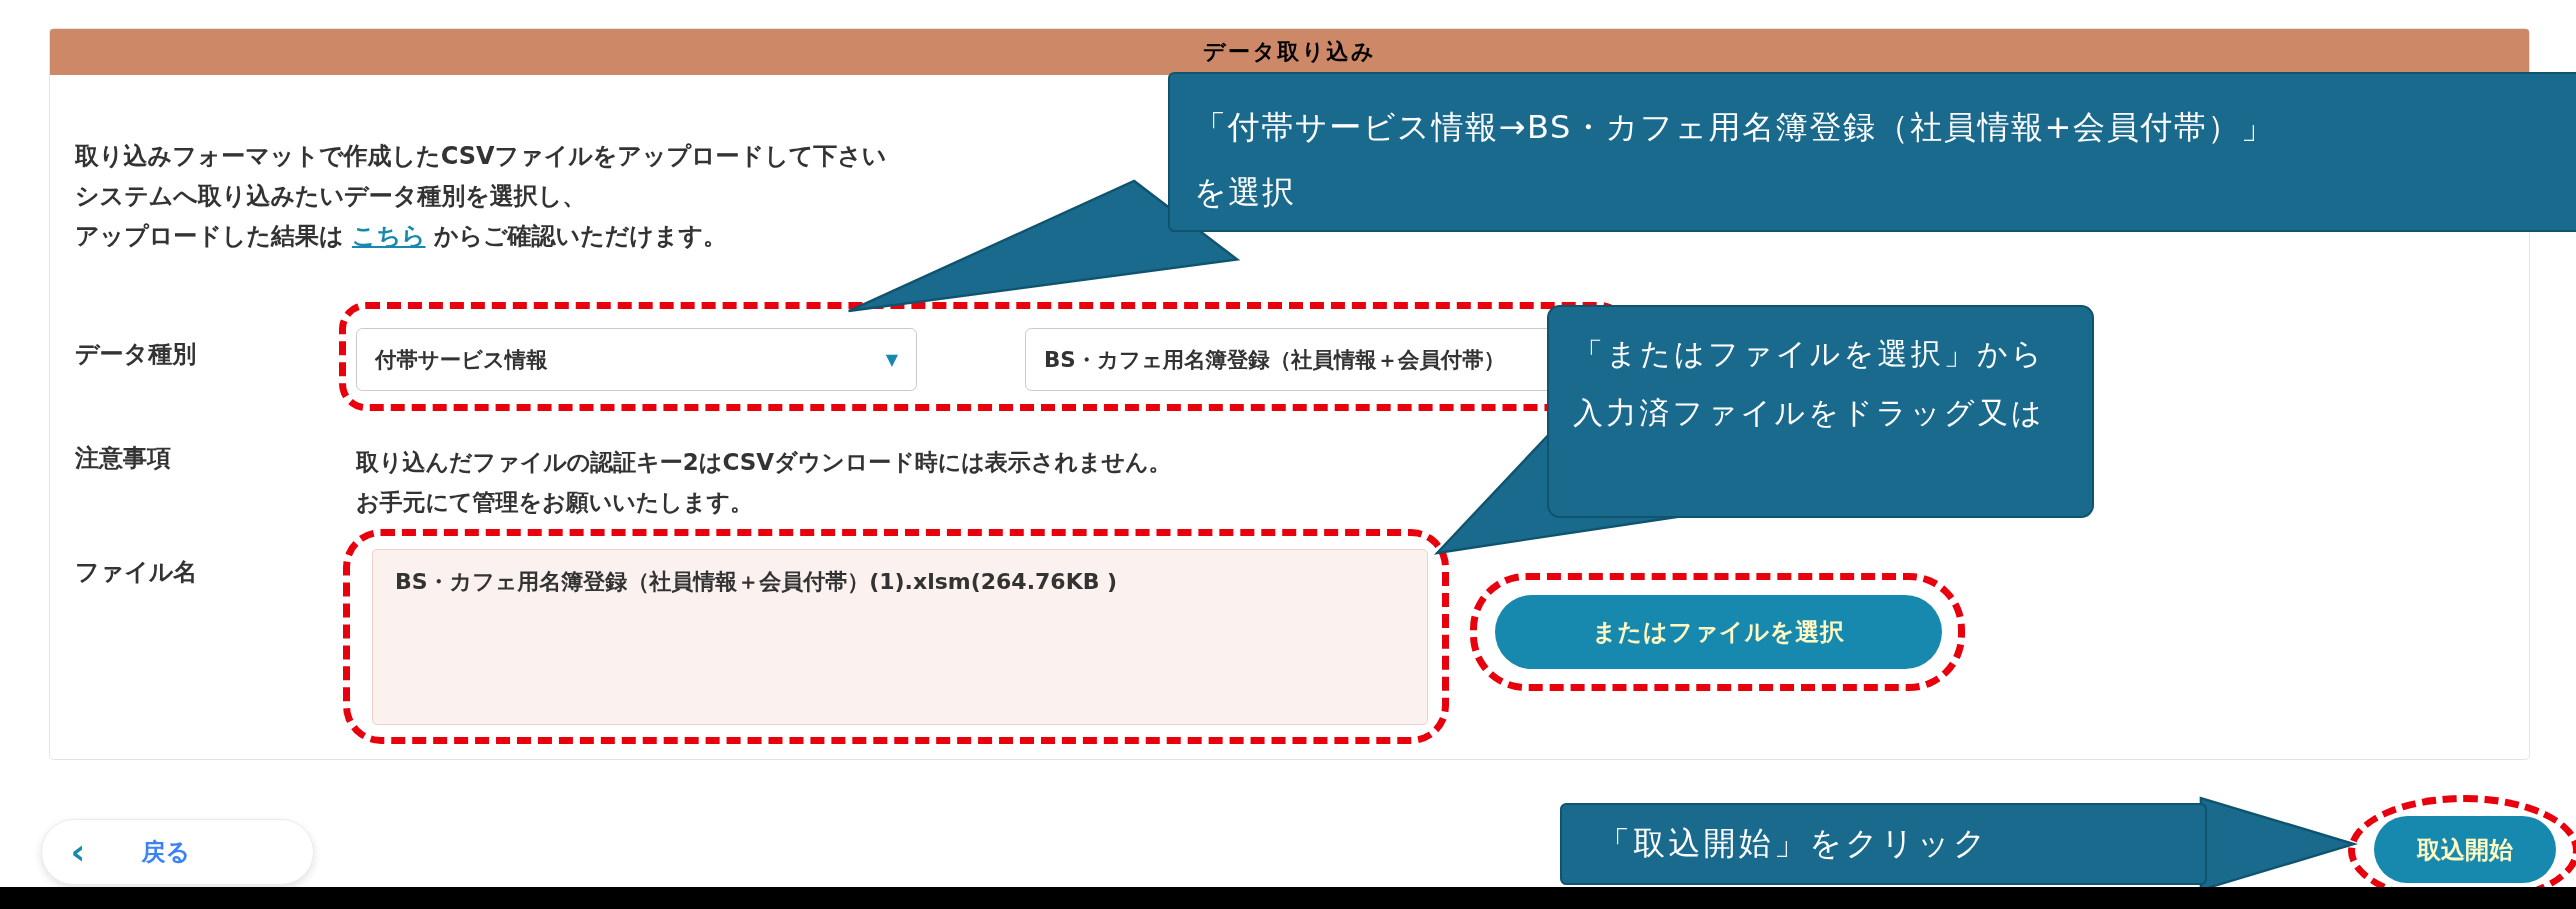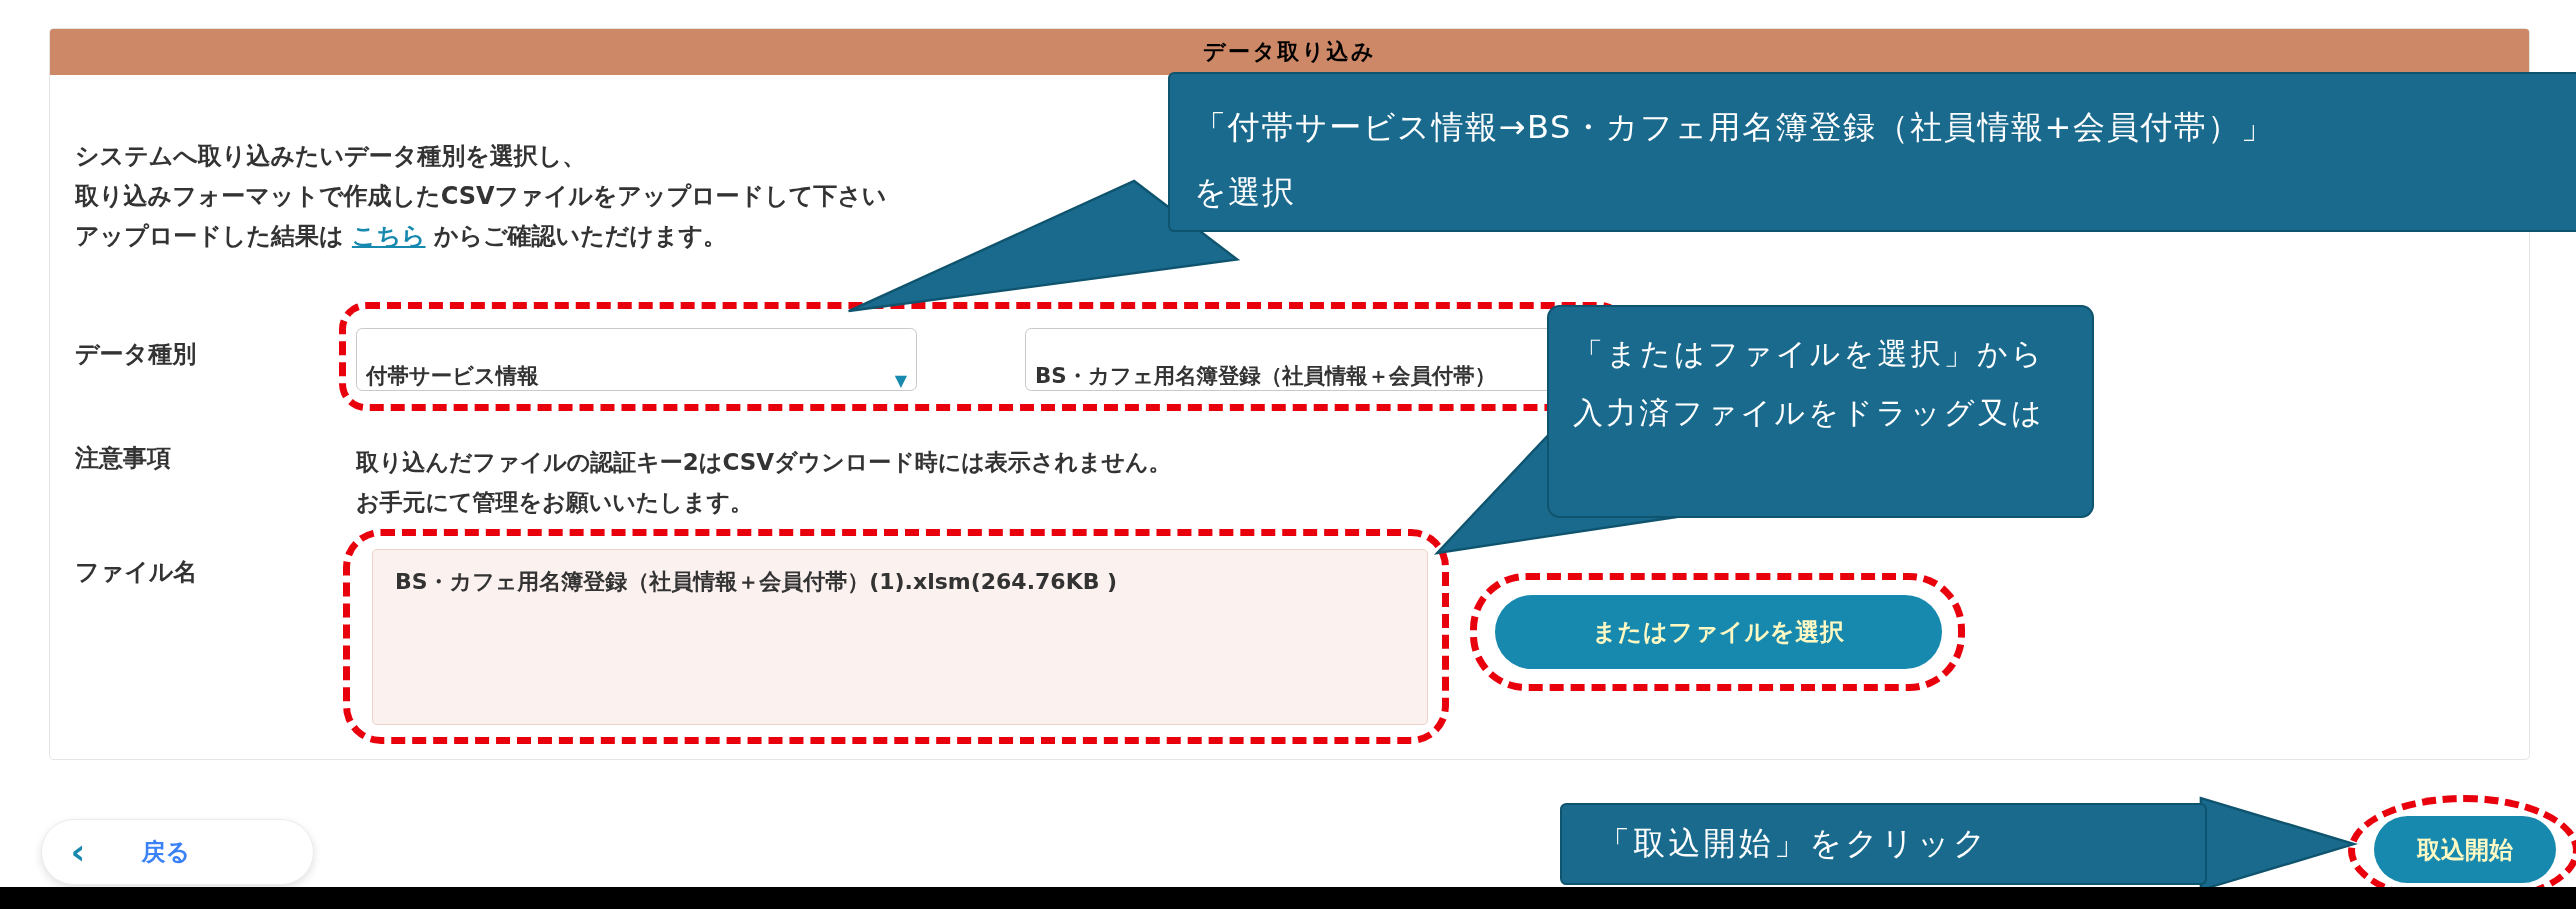--- a/index.html
+++ b/index.html
@@ -18,21 +18,21 @@
 
   .instructions { position:absolute; left:25px; top:107px; font-size:24px; font-weight:bold; line-height:40px; }
   .link { color:#1789AE; text-decoration:underline; cursor:pointer; }
 
   .field-label { position:absolute; left:25px; font-size:24px; font-weight:bold; }
   .label-datatype { top:309px; }
   .label-notes    { top:413px; }
   .label-file     { top:527px; }
 
   .select { position:absolute; height:63px; background:#fff; border:1.6px solid #c9c9c9; border-radius:6.3px;
-            display:flex; align-items:flex-end; padding:0 9px; cursor:pointer; }
+            display:flex; align-items:center; padding:0 18px; cursor:pointer; }
   .select1 { left:306px; top:299px; width:561px; }
   .select2 { left:975px; top:299px; width:561px; }
   .select-text { font-size:21.4px; font-weight:bold; white-space:nowrap; flex:1; overflow:hidden; }
   .select-arrow { color:#1789AE; font-size:16px; margin-left:9.5px; }
 
   .notes-text { position:absolute; left:306px; top:413px; font-size:23px; font-weight:bold; line-height:40px; }
 
   .file-drop { position:absolute; left:322px; top:520px; width:1056px; height:176px;
                background:#FBF1EF; border:1.6px solid #EBD3CC; border-radius:4.8px;
                padding:17.4px 22px; cursor:pointer; }
@@ -73,22 +73,22 @@
 </style>
 </head>
 <body>
 
 <div class="panel">
   <div class="panel-header">
     <span class="panel-title">データ取り込み</span>
   </div>
 
   <div class="instructions">
+    <div>取り込みフォーマットで作成したCSVファイルをアップロードして下さい</div>
     <div>システムへ取り込みたいデータ種別を選択し、</div>
-    <div>取り込みフォーマットで作成したCSVファイルをアップロードして下さい</div>
     <div><span>アップロードした結果は </span><a class="link">こちら</a><span> からご確認いただけます。</span></div>
   </div>
 
   <div class="field-label label-datatype">データ種別</div>
 
   <div class="select select1">
     <span class="select-text">付帯サービス情報</span>
     <span class="select-arrow">▼</span>
   </div>
   <div class="select select2">

